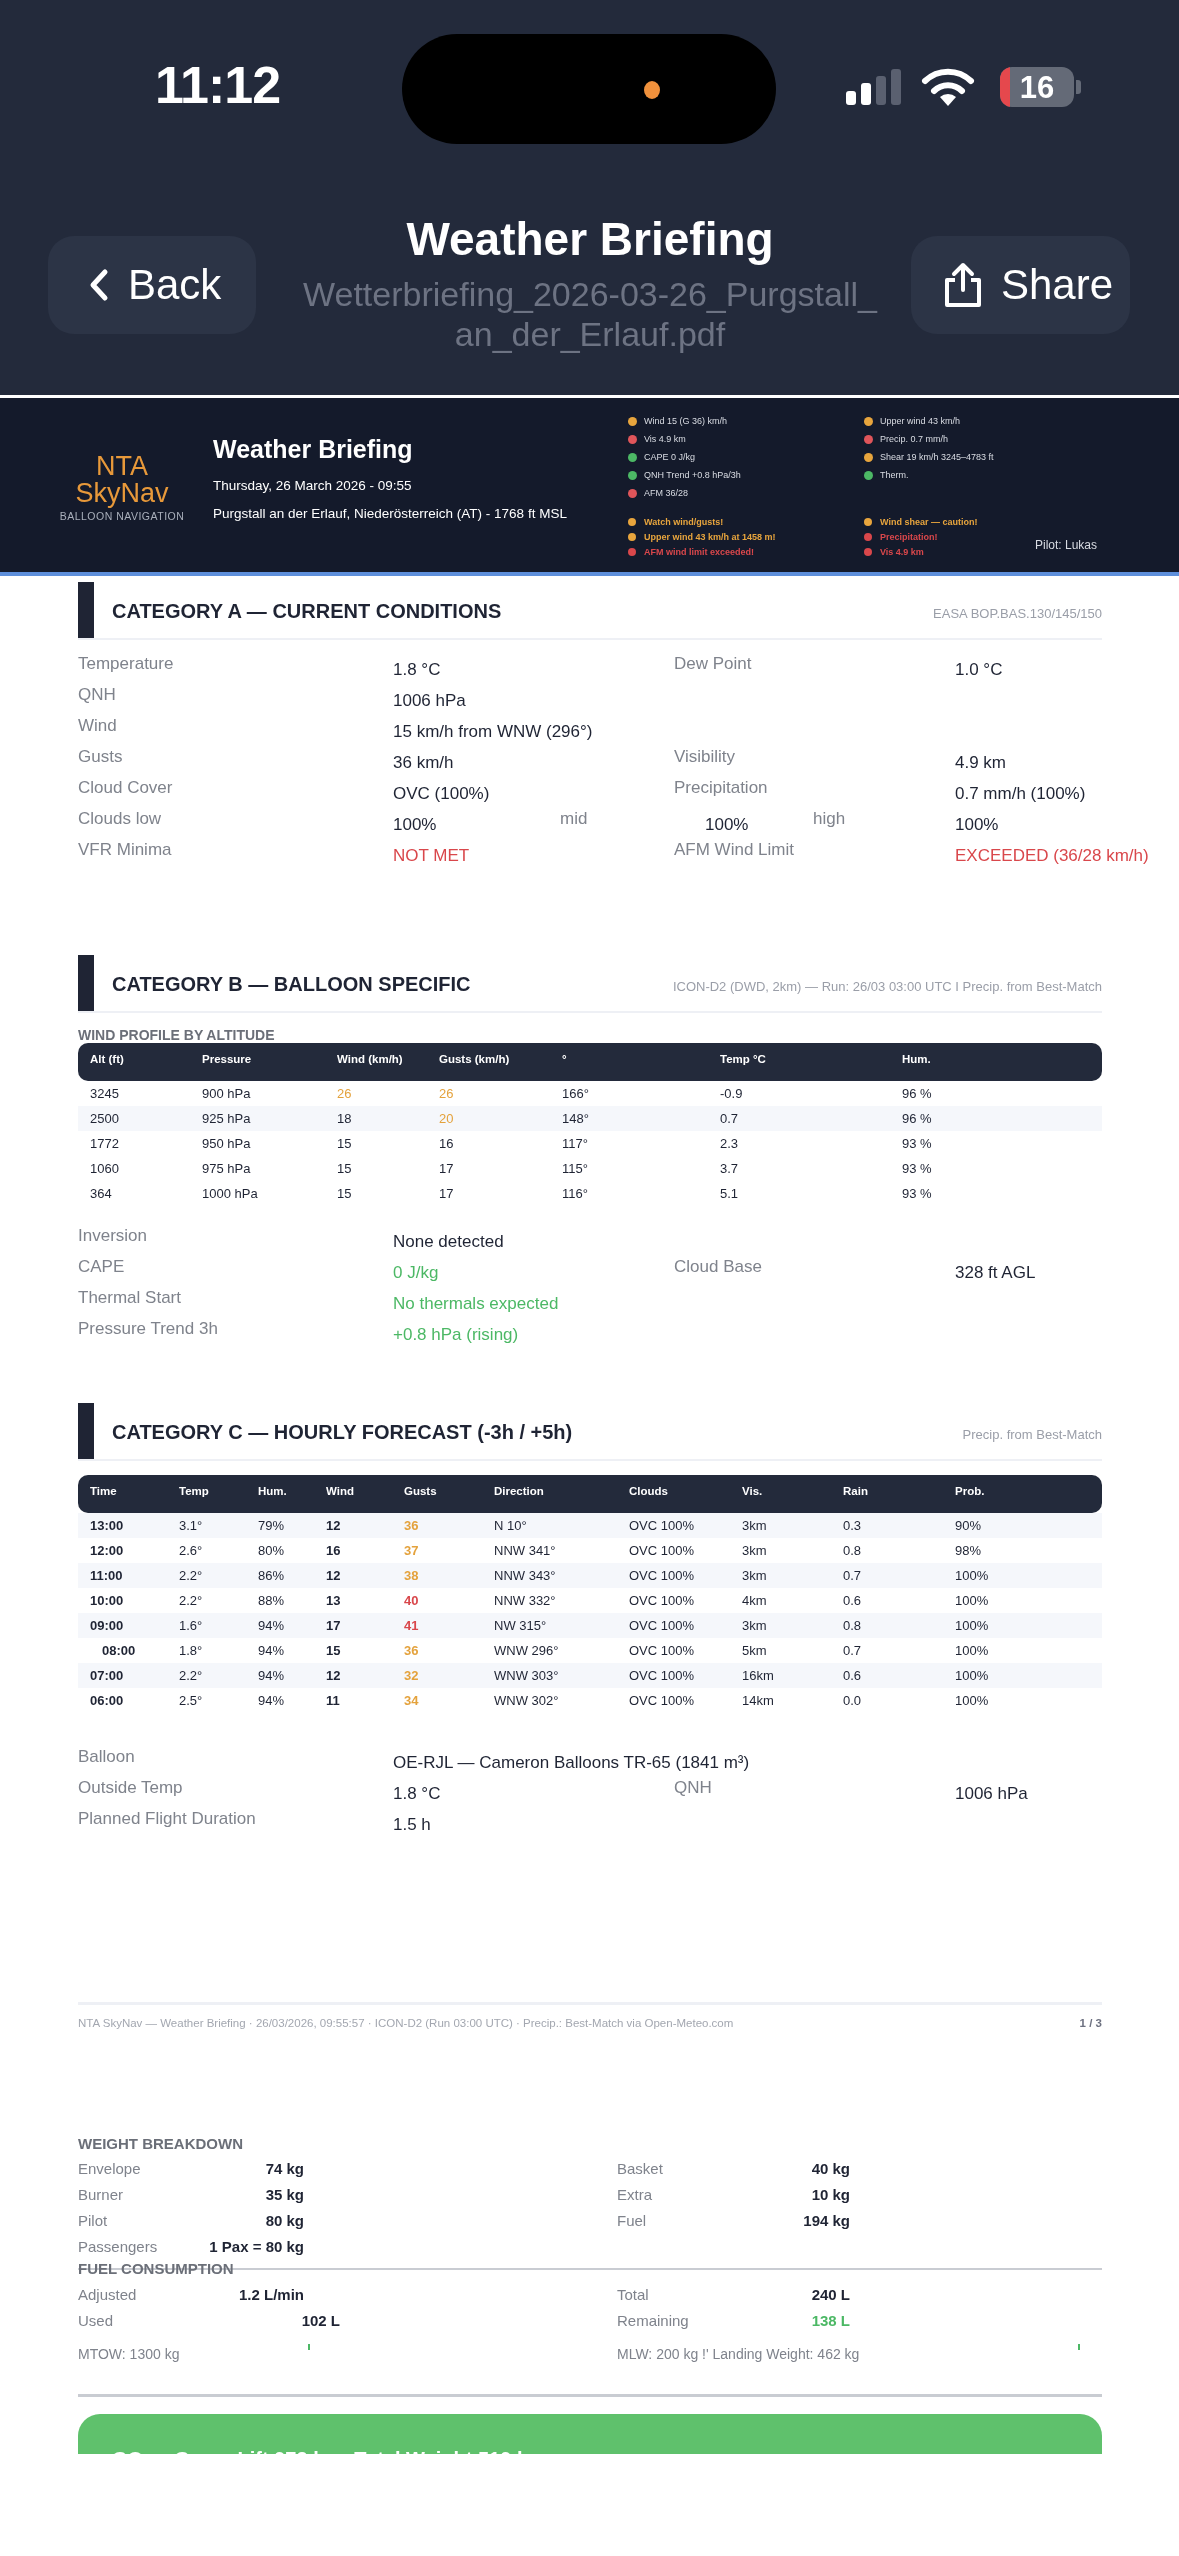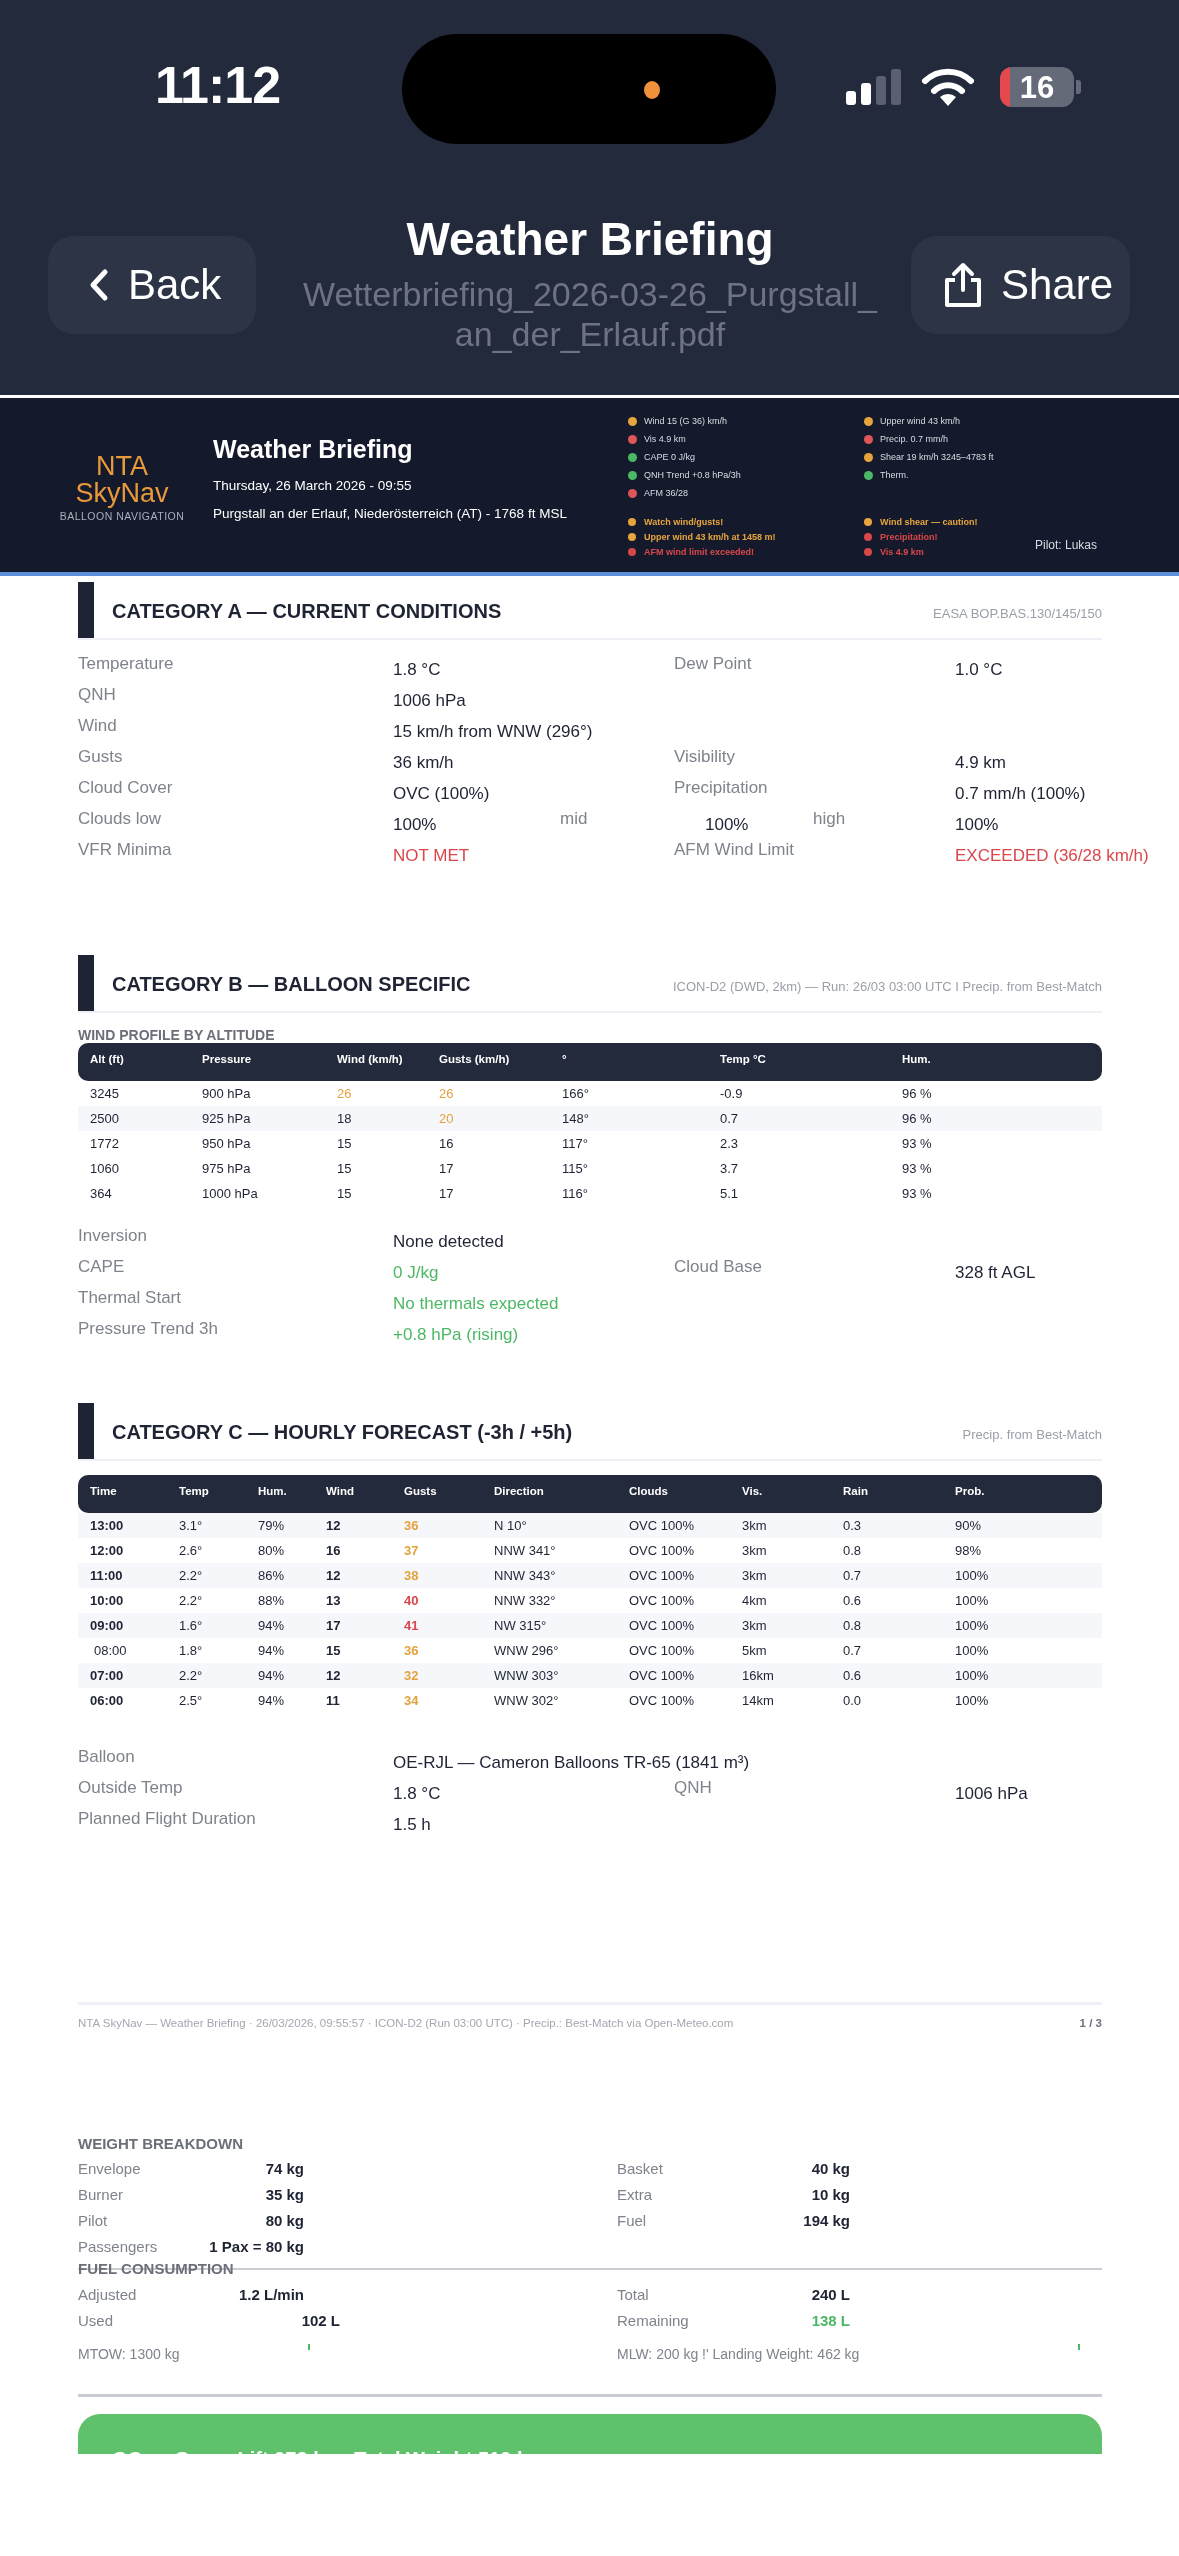--- a/index.html
+++ b/index.html
@@ -402,21 +402,21 @@
       <span style="left:180px">94%</span>
       <span style="left:248px;font-weight:700">17</span>
       <span class="red" style="left:326px;font-weight:700">41</span>
       <span style="left:416px">NW 315°</span>
       <span style="left:551px">OVC 100%</span>
       <span style="left:664px">3km</span>
       <span style="left:765px">0.8</span>
       <span style="left:877px">100%</span>
     </div>
   <div class="tbl-row">
-      <span style="left:16px;font-weight:400">08:00</span>
+      <span style="left:24px;font-weight:700">08:00</span>
       <span style="left:101px">1.8°</span>
       <span style="left:180px">94%</span>
       <span style="left:248px;font-weight:700">15</span>
       <span class="orange" style="left:326px;font-weight:700">36</span>
       <span style="left:416px">WNW 296°</span>
       <span style="left:551px">OVC 100%</span>
       <span style="left:664px">5km</span>
       <span style="left:765px">0.7</span>
       <span style="left:877px">100%</span>
     </div>

